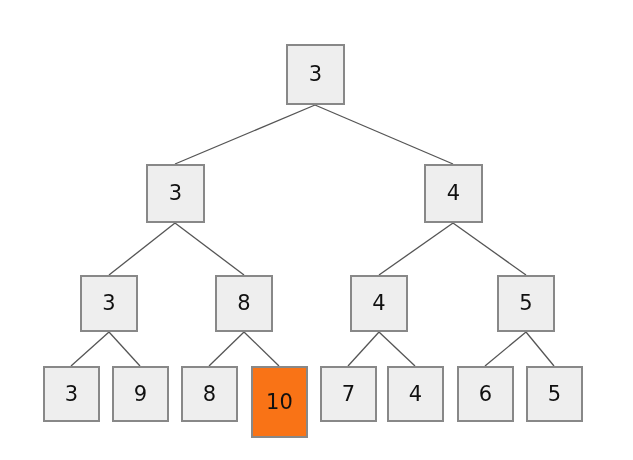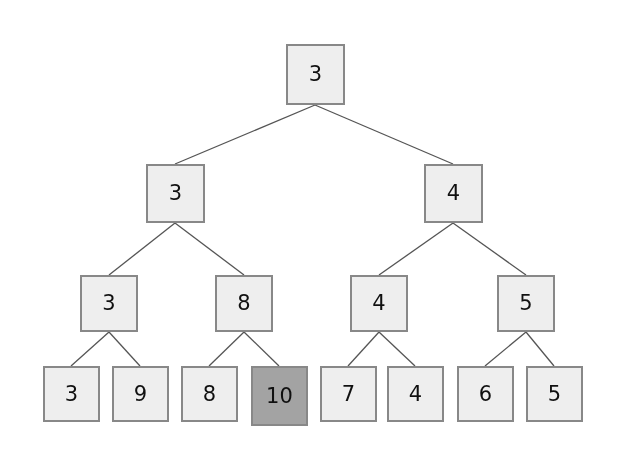--- a/index.html
+++ b/index.html
@@ -92,21 +92,21 @@
       </div>
       <div class="tree-node" style="left: 43px; top: 366px; width: 57px; height: 56px; background: rgb(238, 238, 238); border-color: rgb(136, 136, 136);">
         <span class="tree-node-label" style="color: rgb(16, 16, 16);">3</span>
       </div>
       <div class="tree-node" style="left: 112px; top: 366px; width: 57px; height: 56px; background: rgb(238, 238, 238); border-color: rgb(136, 136, 136);">
         <span class="tree-node-label" style="color: rgb(16, 16, 16);">9</span>
       </div>
       <div class="tree-node" style="left: 181px; top: 366px; width: 57px; height: 56px; background: rgb(238, 238, 238); border-color: rgb(136, 136, 136);">
         <span class="tree-node-label" style="color: rgb(16, 16, 16);">8</span>
       </div>
-      <div class="tree-node" style="left: 251px; top: 366px; width: 57px; height: 60px; background: #a3a3a3; border-color: rgb(136, 136, 136);">
+      <div class="tree-node" style="left: 251px; top: 366px; width: 57px; height: 72px; background: #f97316; border-color: rgb(136, 136, 136);">
         <span class="tree-node-label" style="color: rgb(16, 16, 16);">10</span>
       </div>
       <div class="tree-node" style="left: 320px; top: 366px; width: 57px; height: 56px; background: rgb(238, 238, 238); border-color: rgb(136, 136, 136);">
         <span class="tree-node-label" style="color: rgb(16, 16, 16);">7</span>
       </div>
       <div class="tree-node" style="left: 387px; top: 366px; width: 57px; height: 56px; background: rgb(238, 238, 238); border-color: rgb(136, 136, 136);">
         <span class="tree-node-label" style="color: rgb(16, 16, 16);">4</span>
       </div>
       <div class="tree-node" style="left: 457px; top: 366px; width: 57px; height: 56px; background: rgb(238, 238, 238); border-color: rgb(136, 136, 136);">
         <span class="tree-node-label" style="color: rgb(16, 16, 16);">6</span>

